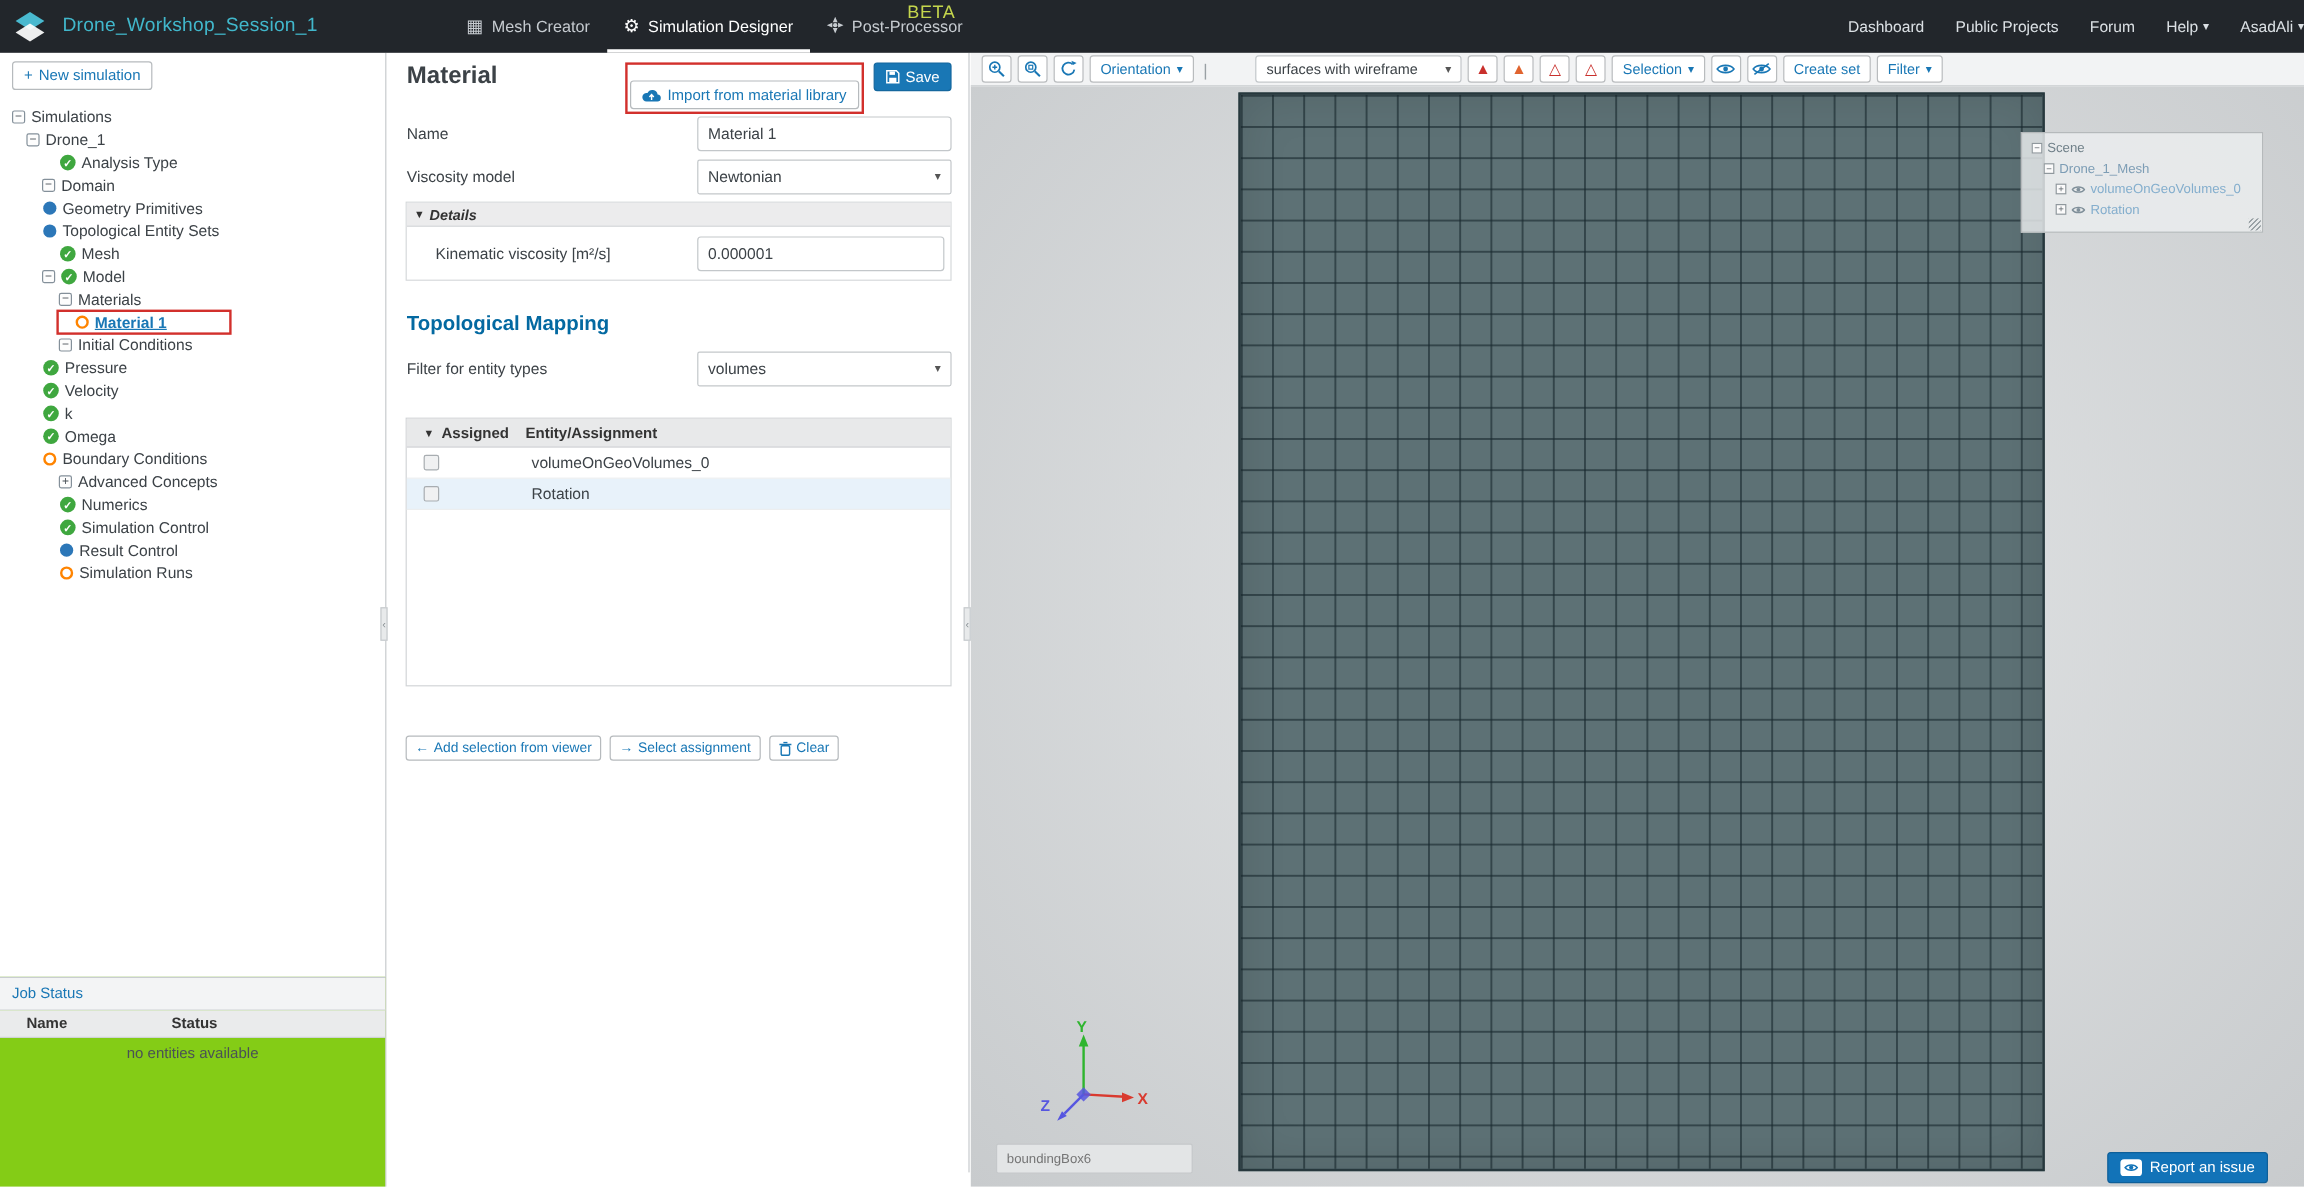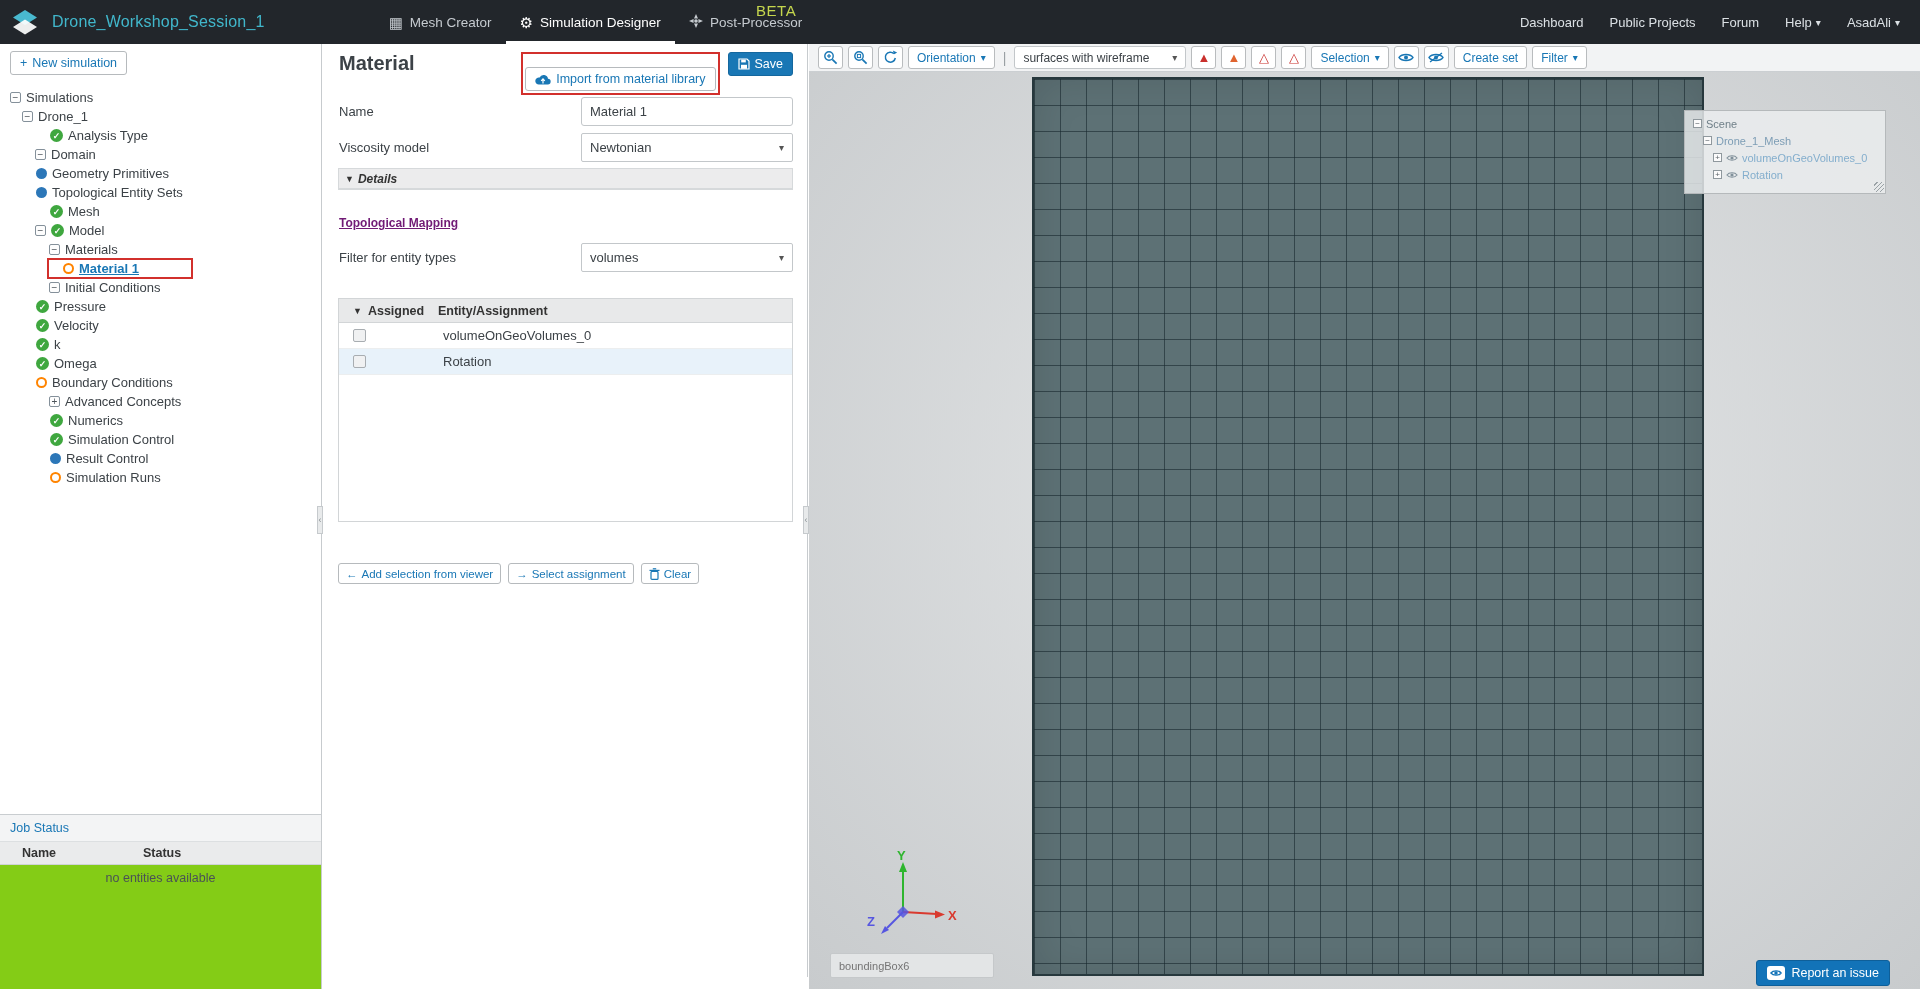--- a/index.html
+++ b/index.html
@@ -9,21 +9,21 @@
 
   
   .topbar { position:absolute; top:0; left:0; right:0; height:44px; background:#22262b; display:flex; align-items:center; z-index:50; }
   .logo { margin-left:10px; display:flex; align-items:center; }
   .tb-title { margin-left:12px; font-size:16px; color:#41b7cb; letter-spacing:.2px; }
   .tb-tabs { display:flex; height:100%; margin-left:110px; }
   .tab { position:relative; display:flex; align-items:center; gap:7px; padding:0 14px; color:#c6cbd0; font-size:13.5px; cursor:pointer; }
   .tab.active { color:#fff; box-shadow:inset 0 -3px 0 #fff; }
   .tab-ic { font-size:15px; line-height:1; }
   .beta { position:absolute; top:2px; right:20px; font-size:15px; color:#c5d64d; letter-spacing:.5px; }
-  .tb-nav { margin-left:auto; display:flex; align-items:center; gap:26px; padding-right:20px; font-size:13px; color:#dbe0e4; }
+  .tb-nav { margin-left:auto; display:flex; align-items:center; gap:26px; font-size:13px; color:#dbe0e4; }
   .tb-nav a { cursor:pointer; display:flex; align-items:center; gap:4px; }
   .caret { font-size:10px; }
 
   
   .sidebar { position:absolute; top:44px; left:0; width:322px; bottom:0; background:#fff; border-right:1px solid #c7cbce; }
   .btn-outline { display:inline-flex; align-items:center; gap:5px; background:#fff; border:1px solid #b6babd; color:#1977b5; font-size:12.5px; border-radius:3px; padding:3px 9px; height:24px; cursor:pointer; font-family:inherit;margin-top:11px; }
   .btn-filled { display:inline-flex; align-items:center; gap:5px; background:#1977b5; border:1px solid #14679e; color:#fff; font-size:12.5px; border-radius:3px; padding:3px 9px; height:24px; cursor:pointer; font-family:inherit; }
   .new-sim { margin:7px 0 0 10px; }
   .tree { margin-top:13px; }
   .trow-item { display:flex; align-items:center; gap:5px; height:19px; font-size:13px; color:#3c4247; cursor:pointer; white-space:nowrap; }
@@ -44,29 +44,29 @@
 
   
   .mainpanel { position:absolute; top:44px; left:323px; width:485px; bottom:12px; background:#fff; border-right:1px solid #c7cbce; }
   .mp-header { display:flex; justify-content:space-between; align-items:flex-start; padding:8px 14px 0 16px; height:40px; }
   .mp-title { font-size:20px; color:#3c4247; }
   .mp-actions { display:flex; align-items:flex-start; gap:8px; }
   .annot { border:2px solid #d2302c; padding:2px; display:inline-block; }
   .mp-row { display:flex; justify-content:space-between; align-items:center; margin:0 14px 0 16px; height:30px; font-size:13px; color:#3c4247; }
   .mt12{margin-top:12px}.mt6{margin-top:6px}
   .t-input { width:212px; height:29px; border:1px solid #c3c7ca; border-radius:3px; padding:0 8px; font-size:13px; color:#3c4247; font-family:inherit; background:#fff; }
-  .fake-select { width:212px; height:29px; border:1px solid #c3c7ca; border-radius:2px; background:#fff; display:flex; align-items:center; justify-content:space-between; padding:0 8px; font-size:13px; color:#3c4247; cursor:pointer; }
+  .fake-select { width:212px; height:29px; border:1px solid #c3c7ca; border-radius:2px; background:#fff; display:flex; align-items:center; justify-content:space-between; padding:0 8px; font-size:13px; color:#3c4247; cursor:pointer;margin-left:32px; }
   .fake-select .caret { color:#555; }
   .details-box { margin:6px 14px 0 15px; border:1px solid #d6d9db; }
   .db-head { background:#ececed; border-bottom:1px solid #d6d9db; height:20px; display:flex; align-items:center; gap:4px; padding-left:6px; font-size:12px; color:#333; }
   .db-head .tri { font-size:9px; }
   .db-title { font-weight:bold; font-style:italic; }
   .db-body { display:flex; justify-content:space-between; align-items:center; height:44px; padding:0 5px 0 24px; font-size:13px; color:#3c4247; }
   .db-body .t-input { width:206px; }
-  .topo-title { margin:26px 0 0 16px; font-size:12px; color:#701a75;text-decoration:underline; }
+  .topo-title { margin:26px 0 0 16px; font-size:17px; color:#0369a1; }
   .assign-table { margin:26px 14px 0 15px; border:1px solid #d2d5d7; height:224px; }
   .at-head { display:flex; align-items:center; background:#e8e9ea; border-bottom:1px solid #d2d5d7; height:24px; font-size:12.5px; font-weight:bold; color:#333; }
   .at-head .tri { font-size:9px; margin-left:14px; font-weight:normal; }
   .at-head .h1 { margin-left:6px; width:64px; }
   .at-head .h2 { margin-left:6px; }
   .at-row { display:flex; align-items:center; height:26px; font-size:13px; color:#3c4247; border-bottom:1px solid #eceeef; }
   .at-row.alt { background:#e8f2fa; }
   .cb { width:13px; height:13px; border:1px solid #a8adb1; background:#f0f1f2; border-radius:2px; margin-left:14px; cursor:pointer; }
   .ent { margin-left:77px; }
   .mp-buttons { display:flex; gap:7px; margin:30px 0 0 15px; }
@@ -301,20 +301,24 @@
         <span>Newtonian</span>
         <span class="caret">▾</span>
       </div>
     </div>
 
     <div class="details-box">
       <div class="db-head">
         <span class="tri">▼</span>
         <span class="db-title">Details</span>
       </div>
+      <div class="db-body">
+        <label>Kinematic viscosity [m²/s]</label>
+        <input class="t-input" value="0.000001" style="">
+      </div>
     </div>
 
     <h2 class="topo-title">Topological Mapping</h2>
 
     <div class="mp-row mt12">
       <label>Filter for entity types</label>
       <div class="fake-select">
         <span>volumes</span>
         <span class="caret">▾</span>
       </div>

